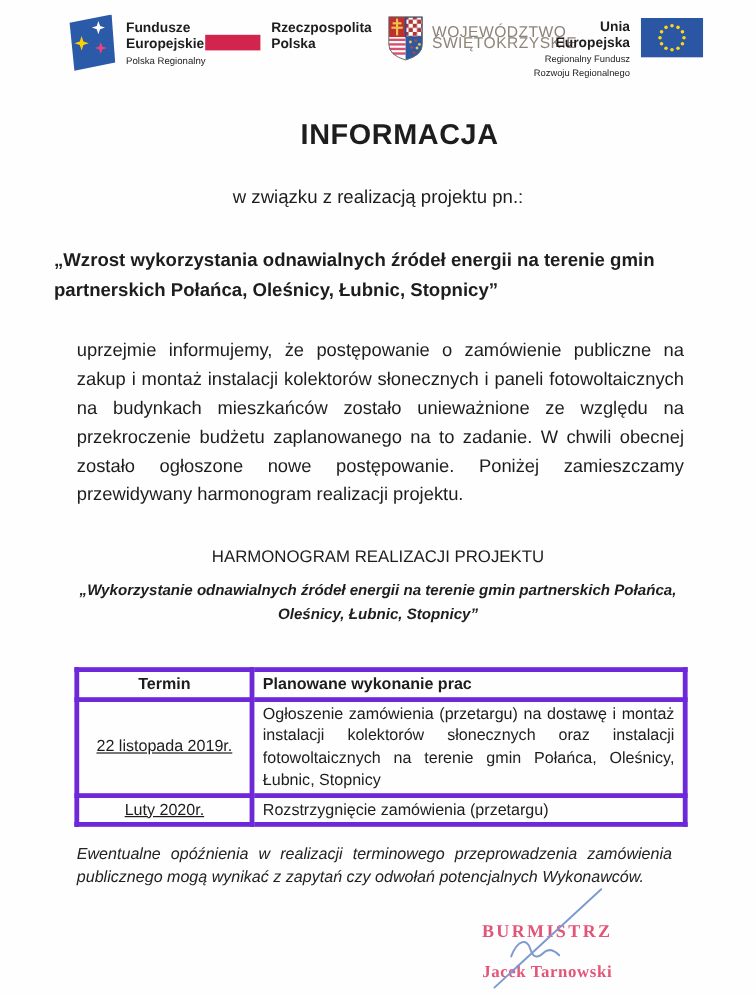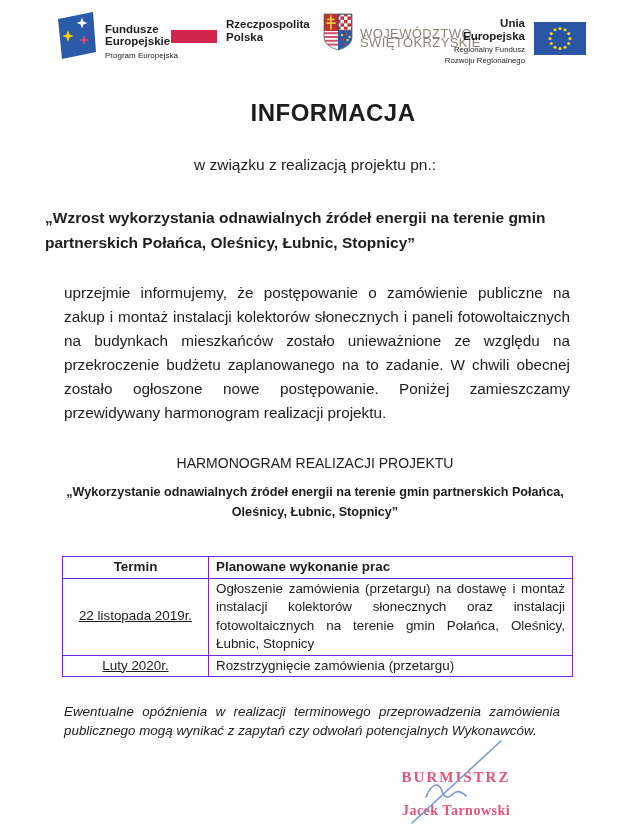--- a/index.html
+++ b/index.html
@@ -4,21 +4,21 @@
 <style>
   * { margin:0; padding:0; box-sizing:border-box; }
   html,body { background:#ffffff; }
   .page {
     position:relative; width:630px; height:829px; margin:0 auto;
     background:#fefefe; overflow:hidden;
     font-family:"Liberation Sans", sans-serif; color:#1d1d1d;
   }
 
   
-  .logo { position:absolute; display:flex; align-items:center; }
+  .logo { position:absolute; display:flex; align-items:flex-start; }
   #logo-fe { left:57px; top:12px; }
   #logo-fe .txt { margin-left:8px; margin-top:6px; }
   #logo-fe .t1 { font-size:11.5px; font-weight:bold; line-height:12.5px; }
   #logo-fe .t2 { font-size:8px; margin-top:3px; color:#222; }
 
   #logo-pl { left:171px; top:18px; }
   #logo-pl .bar { width:46px; height:13px; background:#d2244c; margin-top:11px; }
   #logo-pl .txt { margin-left:9px; }
   #logo-pl .t1 { font-size:11.5px; font-weight:bold; line-height:13px; }
 
@@ -36,26 +36,26 @@
     text-align:center; font-size:24px; font-weight:bold; letter-spacing:.5px;padding-left:36px; }
   .doc-intro { position:absolute; top:156px; left:0; width:100%;
     text-align:center; font-size:15.5px; }
   .project-title { position:absolute; top:205px; left:45px; right:45px;
     text-align:left; font-size:15.5px; font-weight:bold; line-height:25px; }
   .body-par { position:absolute; top:281px; left:64px; width:506px;
     font-size:15.3px; line-height:24px; text-align:justify; text-align-last:left; }
   .sched-head { position:absolute; top:455px; left:0; width:100%;
     text-align:center; font-size:14px; font-weight:normal; }
   .sched-sub { position:absolute; top:482px; left:65px; right:65px;
-    text-align:center; font-size:12.6px; font-weight:bold; line-height:20px; }
+    text-align:center; font-size:12.6px; font-weight:bold; font-style:italic; line-height:20px; }
 
   
   .sched-table { position:absolute; top:556px; left:62px; width:511px;
     border-collapse:collapse; font-size:13.4px; }
-  .sched-table th, .sched-table td { border:1px solid #6d28d9; padding:1px 7px; line-height:18.5px; }
+  .sched-table th, .sched-table td { border:4px solid #6d28d9; padding:1px 7px; line-height:18.5px; }
   .sched-table th { font-weight:bold; text-align:left; }
   .sched-table th.c1, .sched-table td.c1 { width:146px; text-align:center; }
   .sched-table td.c1 { vertical-align:middle; }
   .sched-table td.c2 { text-align:justify; text-align-last:left; vertical-align:top; }
   .sched-table tr.last td { padding-bottom:12px; }
   .u { text-decoration:underline; }
 
   .footnote { position:absolute; top:702px; left:64px; width:496px;
     font-size:13.4px; font-style:italic; line-height:19px; text-align:justify; text-align-last:left; color:#222; }
 
@@ -76,21 +76,21 @@
       <svg width="40" height="48" viewBox="0 0 40 48">
         <polygon points="1,7 36,0 39,40 5,47" fill="#2a5aa8"></polygon>
         <polygon points="25,5.5 26.4,9.6 30.5,11 26.4,12.4 25,16.5 23.6,12.4 19.5,11 23.6,9.6" fill="#ffffff"></polygon>
         <polygon points="11,18 12.5,22.5 17,24 12.5,25.5 11,30 9.5,25.5 5,24 9.5,22.5" fill="#ffd100"></polygon>
         <polygon points="27,23 28.3,26.7 32,28 28.3,29.3 27,33 25.7,29.3 22,28 25.7,26.7" fill="#e6447d"></polygon>
       </svg>
     </span>
     <span class="txt">
       <div class="t1">Fundusze</div>
       <div class="t1">Europejskie</div>
-      <div class="t2">Program Europejska</div>
+      <div class="t2">Polska Regionalny</div>
     </span>
   </div>
 
   <div class="logo" id="logo-pl">
     <span class="bar"></span>
     <span class="txt">
       <div class="t1">Rzeczpospolita</div>
       <div class="t1">Polska</div>
     </span>
   </div>

